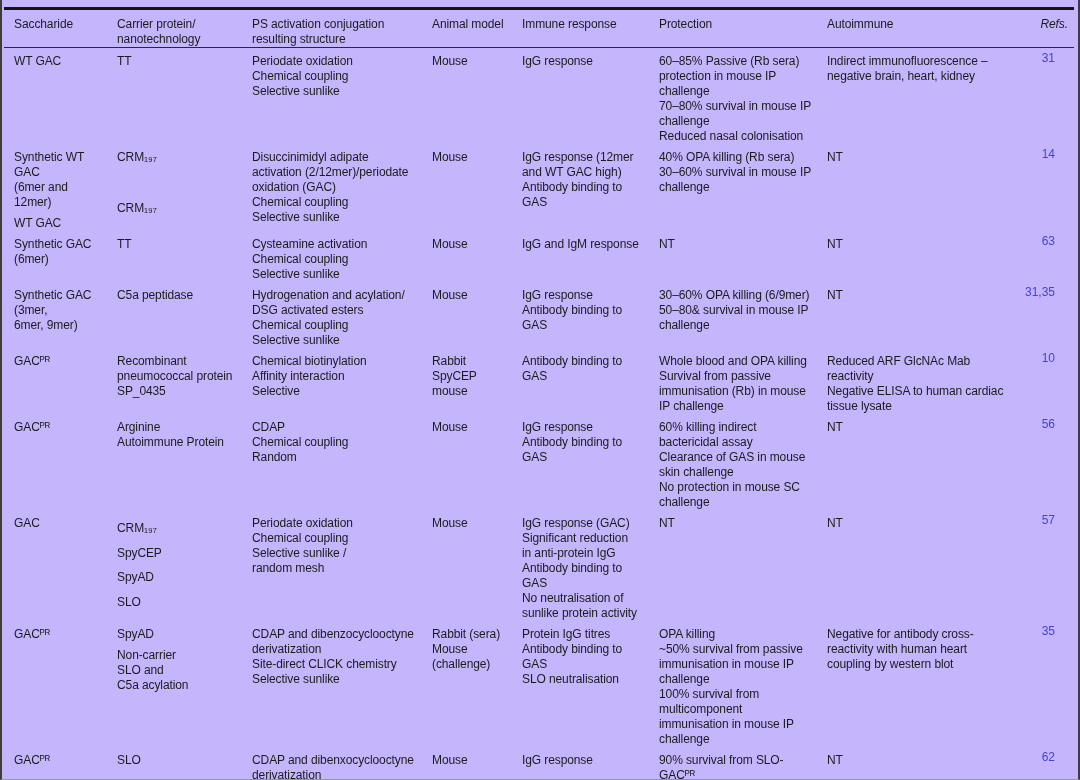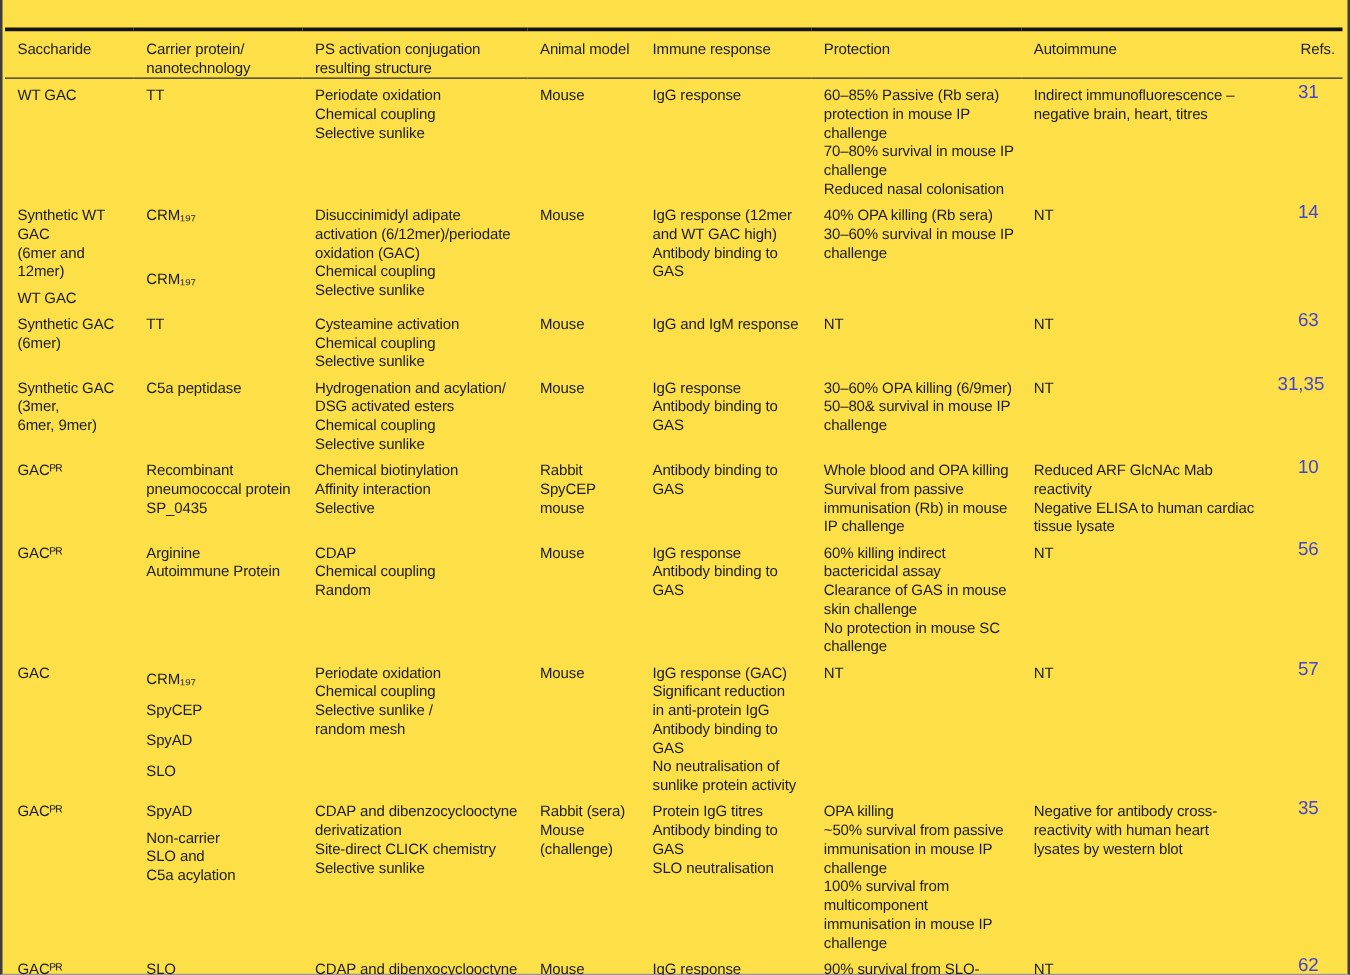--- a/index.html
+++ b/index.html
@@ -7,22 +7,22 @@
     width: 1080px; height: 780px; overflow: hidden;
     font-family: "Liberation Sans", "DejaVu Sans", sans-serif;
     color: #1c1c1c;
   }
   .page {
     box-sizing: border-box;
     width: 1080px; height: 780px;
     border-left: 2px solid #3d3d3d;
     border-right: 2px solid #3d3d3d;
     border-bottom: 1px solid #969696;
-    padding: 22px 4px 0 2px;
-    background: #fde047;
+    padding: 7px 4px 0 2px;
+    background: #c4b5fd;
   }
   table.paper-table {
     border-collapse: collapse;
     table-layout: fixed;
     width: 1070px;
     border-top: 3px solid #141414;
     border-bottom: 3px solid #141414;
   }
   th, td {
     vertical-align: top;
@@ -33,26 +33,26 @@
     letter-spacing: -0.1px;
     padding: 6px 5px 0 10px;
     white-space: pre-line;
     overflow: hidden;
   }
   thead tr { height: 37px; }
   thead th { border-bottom: 1.5px solid #2a2a2a; padding-top: 7px; }
   td .para + .para { margin-top: 6px; }
   td.align-sub .para + .para { margin-top: 36px; }
   td.spread .para { line-height: 24.5px; }
-  th.refs { text-align: right; padding-right: 6px; }
+  th.refs { text-align: right; padding-right: 6px; font-style: italic; }
   td.refs {
     text-align: right;
     padding-right: 19px;
     padding-top: 5px;
-    font-size: 15px;
+    font-size: 12px;
     line-height: 11px;
     color: #4444d0;
     letter-spacing: 0;
     cursor: pointer;
   }
   tr.r0 { height: 85px; }
   tr.r1 { height: 81px; }
   tr.r2 { height: 47px; }
   tr.r3 { height: 62px; }
   tr.r4 { height: 64px; }
@@ -99,30 +99,30 @@
 Selective sunlike</div></td>
         <td><div class="para">Mouse</div></td>
         <td><div class="para">IgG response</div></td>
         <td><div class="para">60–85% Passive (Rb sera)
 protection in mouse IP
 challenge
 70–80% survival in mouse IP
 challenge
 Reduced nasal colonisation</div></td>
         <td><div class="para">Indirect immunofluorescence –
-negative brain, heart, titres</div></td>
+negative brain, heart, kidney</div></td>
         <td class="refs">31</td>
       </tr>
       <tr class="r1">
         <td><div class="para">Synthetic WT
 GAC
 (6mer and 12mer)</div><div class="para">WT GAC</div></td>
         <td class="align-sub"><div class="para">CRM₁₉₇</div><div class="para">CRM₁₉₇</div></td>
         <td><div class="para">Disuccinimidyl adipate
-activation (6/12mer)/periodate
+activation (2/12mer)/periodate
 oxidation (GAC)
 Chemical coupling
 Selective sunlike</div></td>
         <td><div class="para">Mouse</div></td>
         <td><div class="para">IgG response (12mer
 and WT GAC high)
 Antibody binding to
 GAS</div></td>
         <td><div class="para">40% OPA killing (Rb sera)
 30–60% survival in mouse IP
@@ -244,21 +244,21 @@
         <td><div class="para">OPA killing
 ~50% survival from passive
 immunisation in mouse IP
 challenge
 100% survival from
 multicomponent
 immunisation in mouse IP
 challenge</div></td>
         <td><div class="para">Negative for antibody cross-
 reactivity with human heart
-lysates by western blot</div></td>
+coupling by western blot</div></td>
         <td class="refs">35</td>
       </tr>
       <tr class="r8">
         <td><div class="para">GACᴾᴿ</div></td>
         <td><div class="para">SLO</div></td>
         <td><div class="para">CDAP and dibenxocyclooctyne
 derivatization
 Site-direct CLICK chemistry
 Selective sunlike</div></td>
         <td><div class="para">Mouse</div></td>

